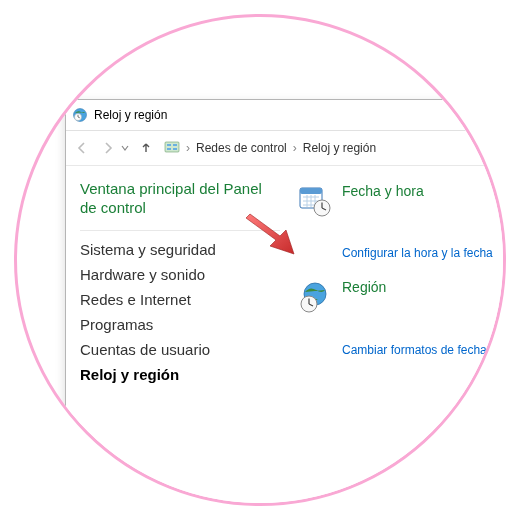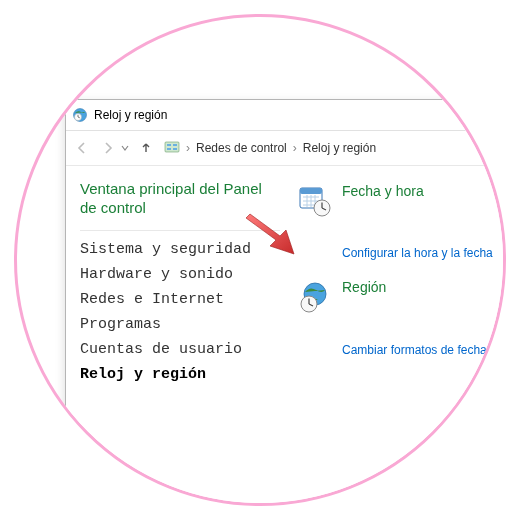--- a/index.html
+++ b/index.html
@@ -90,21 +90,20 @@
   }
   .sidebar .home {
     color: #1a7f37;
     margin-bottom: 12px;
     line-height: 1.25;
   }
   .nav-list {
     list-style: none;
     padding: 0;
     margin: 0;
-    font-family: Liberation Mono, monospace;
   }
   .nav-list li {
     padding: 4px 0;
     color: #333;
     cursor: default;
   }
   .nav-list li.active {
     font-weight: 700;
     color: #000;
   }

